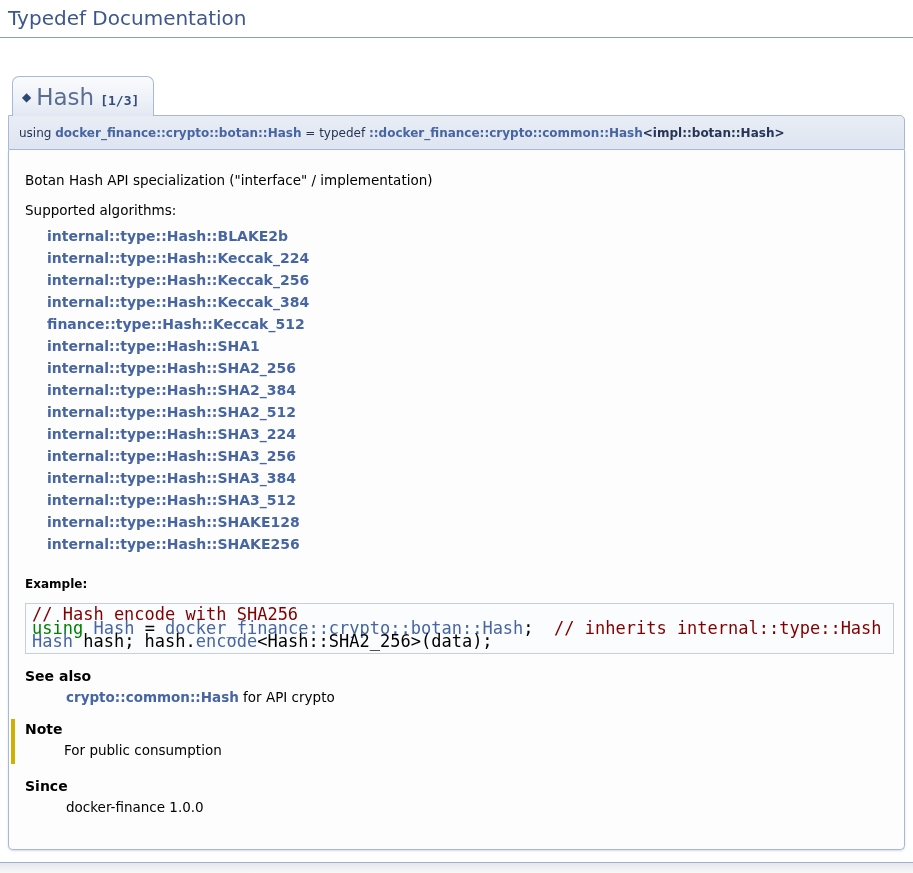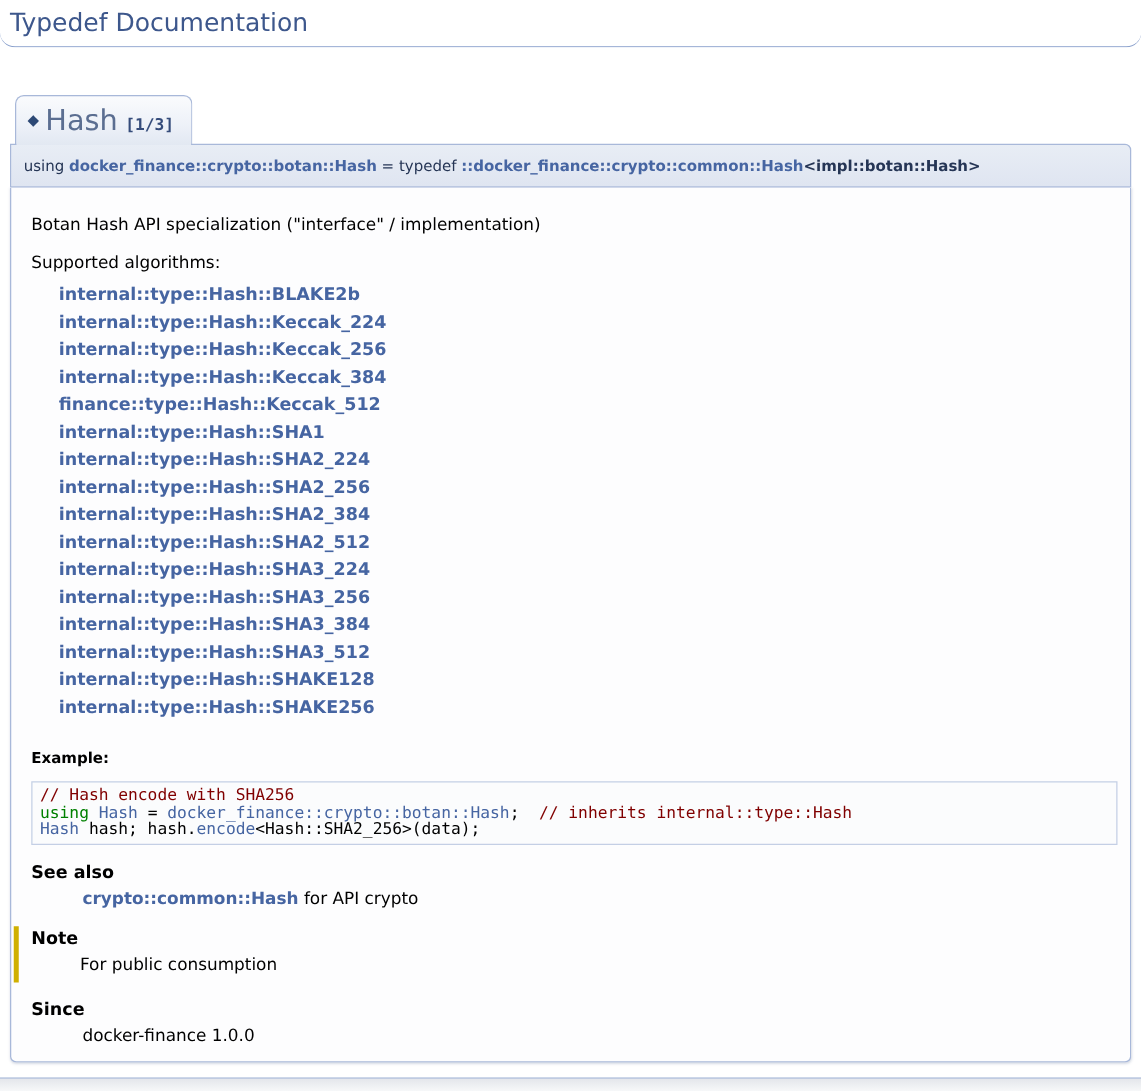--- a/index.html
+++ b/index.html
@@ -13,21 +13,20 @@
   html,body{margin:0;padding:0;background:#fff;}
   body{
     width:913px;height:873px;overflow:hidden;position:relative;
     font-family:"DejaVu Sans","Liberation Sans",sans-serif;
     font-size:13.5px;color:#000;
   }
   .page-title{
     font-size:20px;font-weight:400;color:var(--heading);
     margin:0;padding:6px 0 7px 8px;
     border-bottom:1px solid var(--heading-rule);
-    border-radius:12px;
   }
   .memitem-wrap{margin:38px 8px 0 8px;}
   .memtitle{
     display:inline-block;vertical-align:bottom;
     margin:0 0 -1px 4px;padding:7px 14px 6px 9px;
     border:1px solid var(--box-border);border-bottom:none;
     border-top-left-radius:7px;border-top-right-radius:7px;
     background:linear-gradient(to bottom,#FAFBFD 0%,#EDF1F8 60%,#E2E8F2 100%);
     font-size:23px;font-weight:400;color:var(--tab-title);
     position:relative;z-index:2;
@@ -61,21 +60,21 @@
   .memdoc p{margin:14px 0 0 6px;}
   .algo-label{margin:22px 0 0 6px;}
   .algo-list{margin:7px 0 0 0;}
   .algo-item{margin-left:28px;line-height:22px;}
   .algo-item a{color:var(--link);font-weight:bold;font-size:14px;text-decoration:none;cursor:pointer;text-align:right;}
   .section-label{font-weight:bold;font-size:12px;margin:22px 0 12px 6px;}
   .fragment{
     margin:8px 0 0 6px;padding:4px 6px;
     border:1px solid var(--frag-border);background:var(--frag-bg);
     font-family:"DejaVu Sans Mono","Liberation Mono",monospace;
-    font-size:13px;line-height:13.5px;
+    font-size:17px;line-height:13.5px;
   }
   .code-line{white-space:pre;}
   .code-comment{color:var(--code-comment);}
   .code-keyword{color:var(--code-keyword);}
   .code-link{color:var(--link);text-decoration:none;cursor:pointer;}
   dl{margin:14px 0 0 6px;padding:0;}
   dl dt{font-weight:bold;font-size:14px;}
   dl dd{margin:5px 0 0 41px;}
   dl.see dd a{color:var(--link);font-weight:bold;text-decoration:none;cursor:pointer;}
   dl.note{
@@ -109,21 +108,20 @@
 
     <p class="algo-label">Supported algorithms:</p>
 
     <div class="algo-list">
       <div class="algo-item"><a>internal::type::Hash::BLAKE2b</a></div>
       <div class="algo-item"><a>internal::type::Hash::Keccak_224</a></div>
       <div class="algo-item"><a>internal::type::Hash::Keccak_256</a></div>
       <div class="algo-item"><a>internal::type::Hash::Keccak_384</a></div>
       <div class="algo-item"><a>finance::type::Hash::Keccak_512</a></div>
       <div class="algo-item"><a>internal::type::Hash::SHA1</a></div>
-      <div class="algo-item"><a>internal::type::Hash::SHA2_224</a></div>
       <div class="algo-item"><a>internal::type::Hash::SHA2_256</a></div>
       <div class="algo-item"><a>internal::type::Hash::SHA2_384</a></div>
       <div class="algo-item"><a>internal::type::Hash::SHA2_512</a></div>
       <div class="algo-item"><a>internal::type::Hash::SHA3_224</a></div>
       <div class="algo-item"><a>internal::type::Hash::SHA3_256</a></div>
       <div class="algo-item"><a>internal::type::Hash::SHA3_384</a></div>
       <div class="algo-item"><a>internal::type::Hash::SHA3_512</a></div>
       <div class="algo-item"><a>internal::type::Hash::SHAKE128</a></div>
       <div class="algo-item"><a>internal::type::Hash::SHAKE256</a></div>
     </div>

